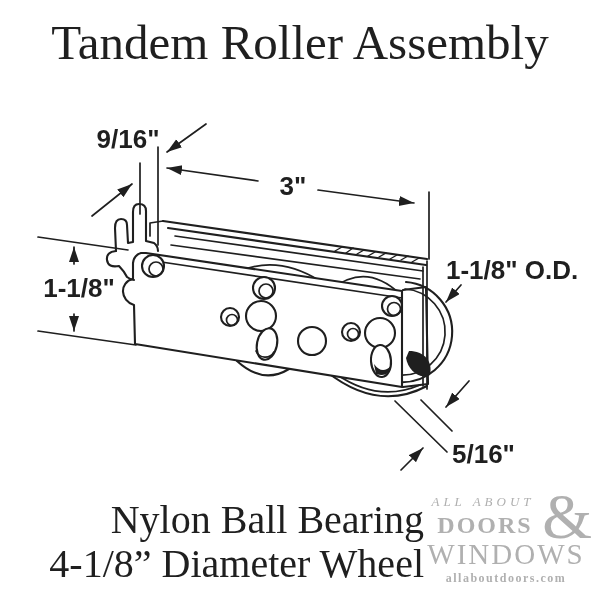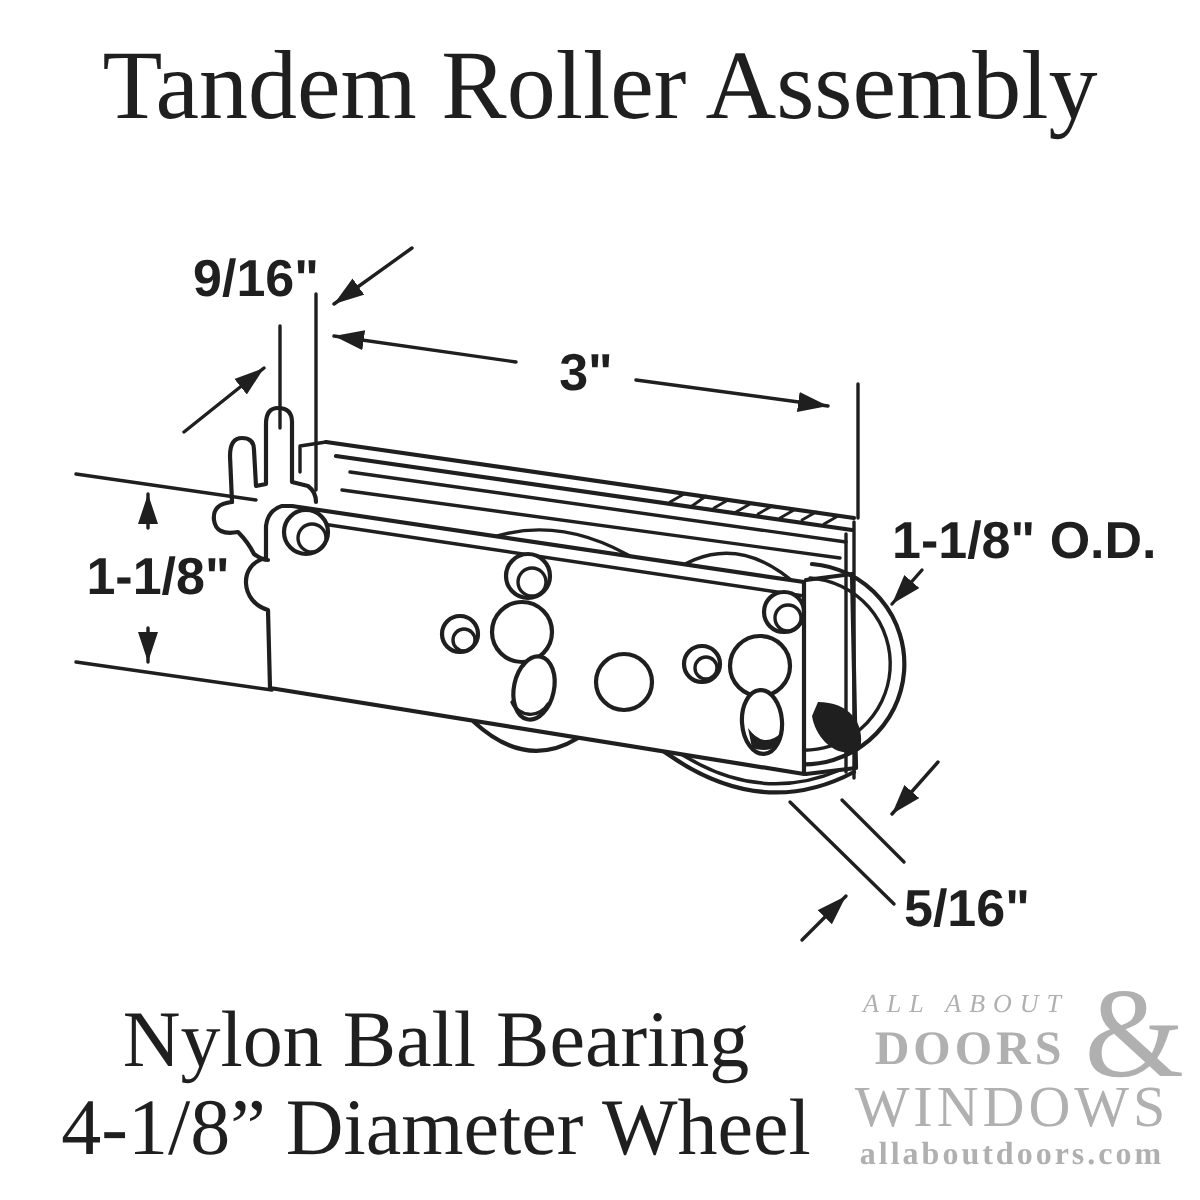--- a/index.html
+++ b/index.html
@@ -23,35 +23,35 @@
     font-family:"Liberation Sans",sans-serif;font-weight:700;font-size:26px;
     fill:var(--line);
   }
   .stroke{stroke:var(--line);fill:none;stroke-width:2.1;stroke-linecap:round;stroke-linejoin:round;}
   .thin{stroke-width:1.7;}
   .hatch{stroke-width:1.4;}
   .whitefill{fill:#ffffff;}
   .ink{fill:var(--line);stroke:none;}
 
   .caption{
-    position:absolute;top:498px;left:12px;width:412px;text-align:center;
+    position:absolute;top:498px;left:12px;width:412px;text-align:right;
     font-family:"Liberation Serif",serif;font-size:40px;line-height:44px;
     color:var(--line);white-space:nowrap;
   }
 
   .logo{
     position:absolute;top:493px;left:420px;width:172px;
     color:var(--logo-gray);font-family:"Liberation Serif",serif;
     text-align:center;
   }
   .logo .l1{font-size:13px;letter-spacing:4px;width:126px;margin-left:0;white-space:nowrap;line-height:18px;font-style:italic;}
   .logo .l2{font-size:24px;font-weight:700;letter-spacing:2px;width:126px;margin-left:2px;white-space:nowrap;line-height:28px;}
   .logo .amp{position:absolute;top:-8px;right:0px;font-size:64px;line-height:64px;font-weight:400;}
   .logo .l3{font-size:29px;font-weight:400;letter-spacing:2px;white-space:nowrap;line-height:30px;}
-  .logo .l4{font-size:16px;font-weight:700;letter-spacing:1.5px;white-space:nowrap;line-height:18px;}
+  .logo .l4{font-size:12px;font-weight:700;letter-spacing:1.5px;white-space:nowrap;line-height:18px;}
 </style>
 </head>
 <body>
 
 <div class="page">
 
   <h1 class="title">Tandem Roller Assembly</h1>
 
   <svg class="diagram" viewBox="0 0 600 600" xmlns="http://www.w3.org/2000/svg">
     <defs>

